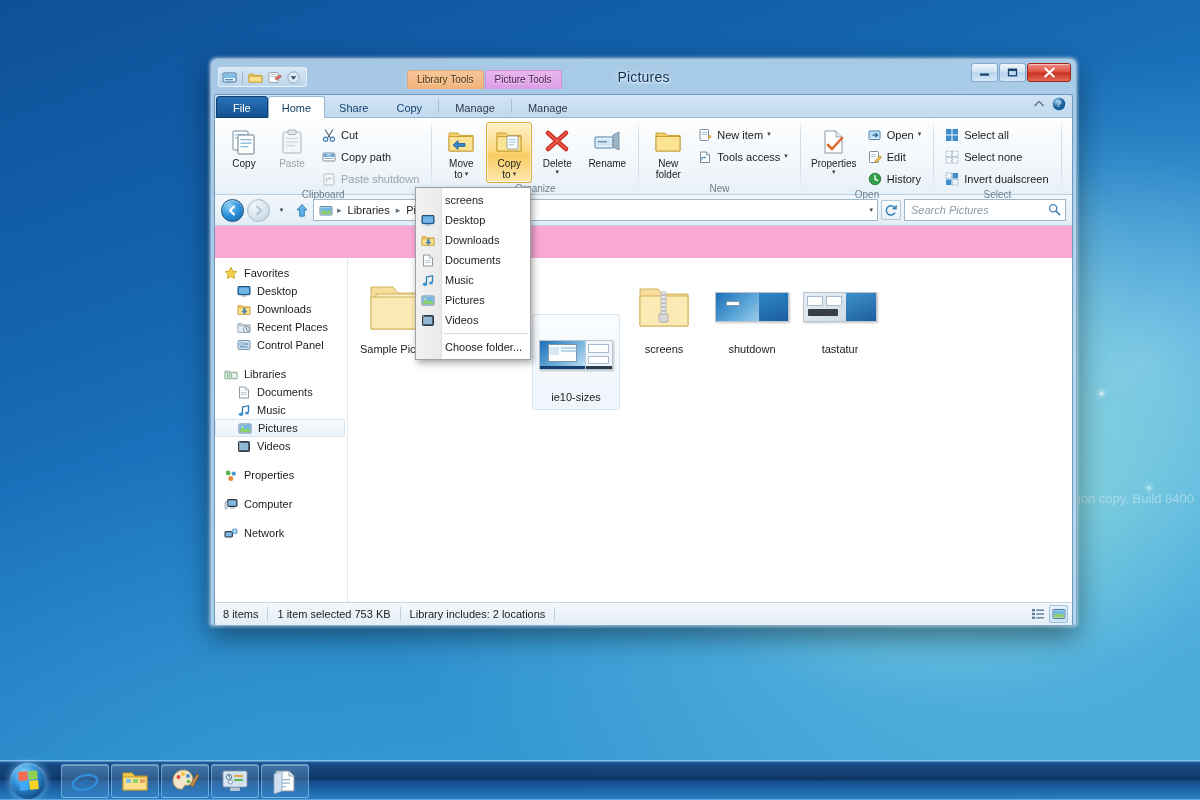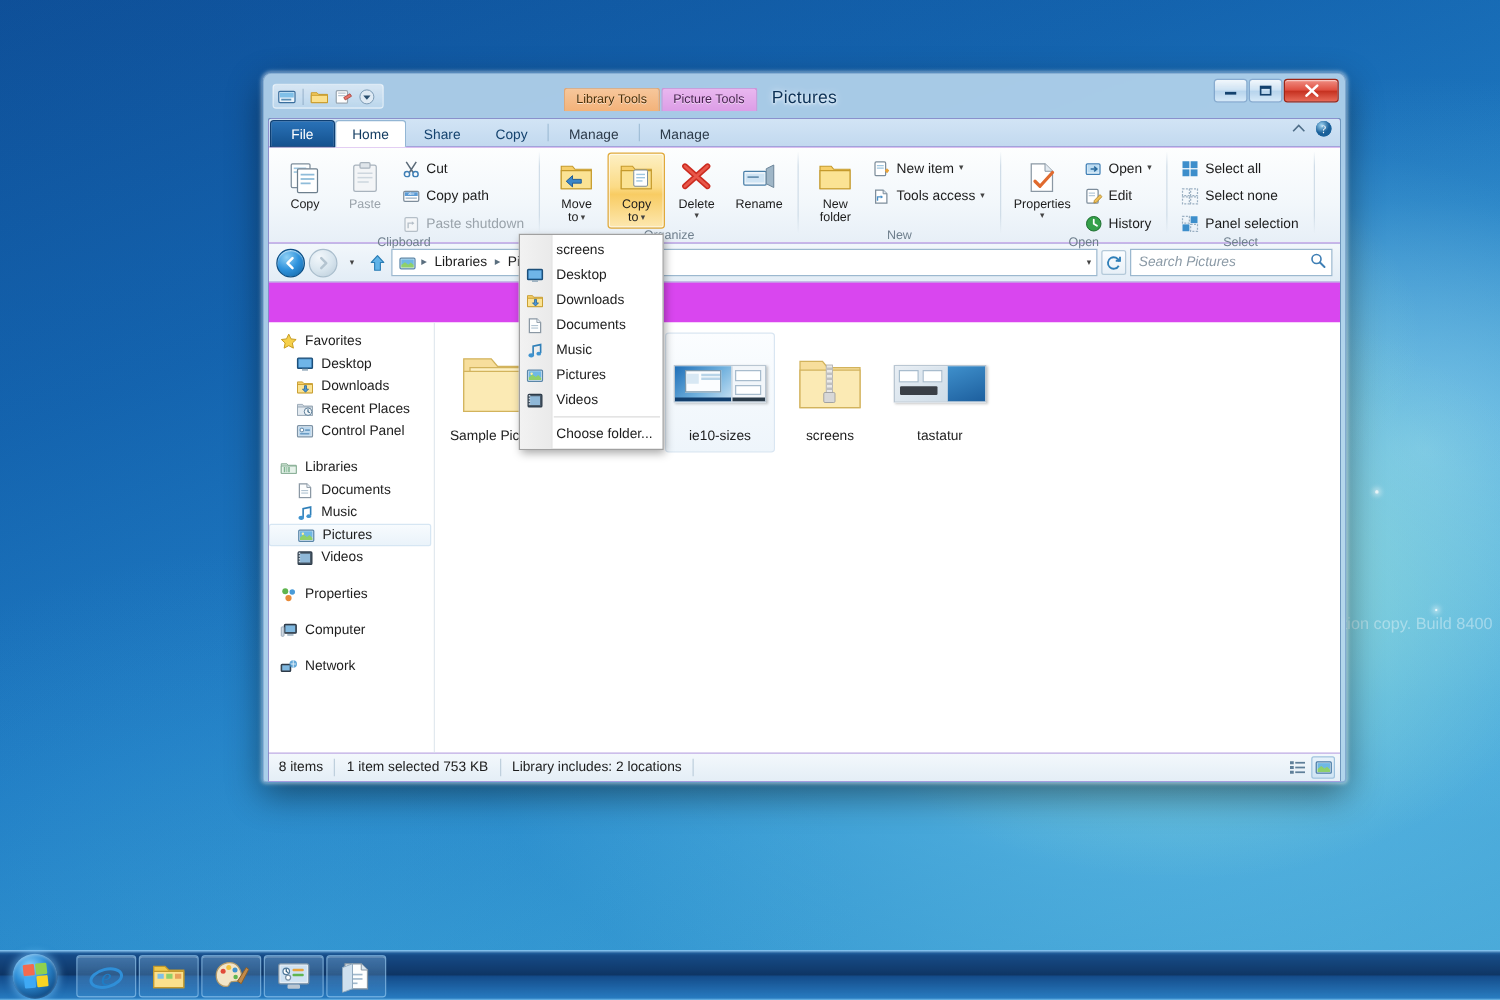--- a/index.html
+++ b/index.html
@@ -103,21 +103,21 @@
   #ctx-tabs {
     position: absolute; left: 193px; top: 8px;
     display: flex; gap: 1px;
   }
   .ctx-group {
     font-size: 10px; color: #4a3008;
     padding: 3px 9px 4px 9px;
     border-radius: 3px 3px 0 0;
     text-shadow: 0 1px 0 rgba(255,255,255,0.6);
   }
-  .ctx-group.lib { background: linear-gradient(to bottom,#f7c79b,#f3b279); border:1px solid #e0a878; border-bottom:none;margin-left:44px;}
+  .ctx-group.lib { background: linear-gradient(to bottom,#f7c79b,#f3b279); border:1px solid #e0a878; border-bottom:none;}
   .ctx-group.pic { background: linear-gradient(to bottom,#e9b7ef,#dc9de6); border:1px solid #cf93d8; border-bottom:none; color:#46204e;}
   #wincontrols {
     position: absolute; right: 2px; top: 1px;
     display: flex; gap: 1px;
   }
   .wbtn {
     width: 27px; height: 19px;
     border: 1px solid rgba(120,160,200,0.85);
     border-radius: 3px;
     background: linear-gradient(to bottom, rgba(255,255,255,0.85) 0%, rgba(218,234,248,0.75) 48%, rgba(190,215,238,0.7) 52%, rgba(225,240,252,0.8) 100%);
@@ -127,21 +127,21 @@
   .wbtn.close {
     width: 44px;
     background: linear-gradient(to bottom, #f08e83 0%, #df4e3f 48%, #c5301f 52%, #e86a58 100%);
     border-color: #9d2516; color: #fff;
     box-shadow: inset 0 1px 0 rgba(255,255,255,0.5);
   }
 
   
   #client {
     position: absolute; left: 3px; right: 3px; top: 35px; bottom: 0;
-    background: #d946ef;
+    background: #f9a8d4;
     border: 1px solid #6e97bd;
     border-bottom: none;
     border-radius: 3px 3px 0 0;
     overflow: hidden;
   }
 
   
   #tabstrip {
     height: 23px;
     background: linear-gradient(to bottom, #d2e4f5, #c2d9ef);
@@ -288,20 +288,21 @@
   .fileitem {
     width: 88px; height: 96px;
     display: flex; flex-direction: column; align-items: center;
     padding-top: 4px;
     border: 1px solid transparent; border-radius: 3px;
     font-size: 11px; color: #1c1c1c;
   }
   .fileitem.sel {
     background: linear-gradient(to bottom,#fbfdff,#eef5fb);
     border-color: #d9e6f2;
+    margin-top: 48px;
   }
   .thumbwrap { height: 72px; display: flex; align-items: center; justify-content: center; width: 100%; }
   .flabel { text-align: center; line-height: 12px; max-width: 86px; overflow: hidden; white-space: nowrap; text-overflow: ellipsis; }
 
   
   .shot { width: 74px; height: 30px; border: 1px solid #b9c6d2; box-shadow: 1px 1px 2px rgba(0,0,0,0.22); display:flex; }
   .shot > div { height: 100%; }
 
   
   #statusbar {
@@ -739,21 +740,21 @@
             </div>
             <div class="smallbtn">
               <span class="ico16">
                 <svg width="14" height="14" viewBox="0 0 14 14">
                     <rect x="1" y="1" width="5.5" height="5.5" fill="none" stroke="#9bb0c2" stroke-dasharray="1.6 1.1"></rect>
                     <rect x="7.5" y="1" width="5.5" height="5.5" fill="#3d8ecb"></rect>
                     <rect x="1" y="7.5" width="5.5" height="5.5" fill="#3d8ecb"></rect>
                     <rect x="7.5" y="7.5" width="5.5" height="5.5" fill="none" stroke="#9bb0c2" stroke-dasharray="1.6 1.1"></rect>
                   </svg>
               </span>
-              <span>Panel selection</span>
+              <span>Invert dualscreen</span>
             </div>
           </div>
         </div>
         <div class="rgroup-label">Select</div>
       </div>
 
       <div class="rgroup-sep"></div>
     </div>
 
     <div id="addrbar">
@@ -1026,20 +1027,31 @@
                   <rect x="25" y="16" width="5" height="2" fill="#c0c0c0"></rect>
                   <rect x="25" y="20" width="5" height="2" fill="#c0c0c0"></rect>
                   <rect x="25" y="24" width="5" height="2" fill="#c0c0c0"></rect>
                   <rect x="25" y="28" width="5" height="2" fill="#c0c0c0"></rect>
                   <rect x="23" y="32" width="9" height="8" rx="1" fill="#d8d8d8" stroke="#9d9d9d" stroke-width=".7"></rect>
                 </svg>
             </span>
             <span class="flabel">screens</span>
           </div>
 
+          <div class="fileitem">
+            <span class="thumbwrap">
+              <span class="shot">
+                <div style="width:60%;background:linear-gradient(135deg,#1f6fb8,#5fa8da 60%,#9fcce8);position:relative;">
+                  <div style="position:absolute;left:22%;top:28%;width:34%;height:20%;background:#fbfdff;border:1px solid #7d99ad;"></div>
+                </div>
+                <div style="width:40%;background:linear-gradient(160deg,#2f86c6,#1d5f9e);"></div>
+              </span>
+            </span>
+            <span class="flabel">shutdown</span>
+          </div>
 
 
           <div class="fileitem">
             <span class="thumbwrap">
               <span class="shot">
                 <div style="width:58%;background:linear-gradient(135deg,#e8eef4,#cfdde8);position:relative;">
                   <div style="position:absolute;left:6%;top:10%;width:40%;height:38%;background:#fff;border:1px solid #a8bccd;"></div>
                   <div style="position:absolute;left:52%;top:10%;width:40%;height:38%;background:#fff;border:1px solid #a8bccd;"></div>
                   <div style="position:absolute;left:10%;top:56%;width:72%;height:26%;background:#3a3f46;border-radius:1px;"></div>
                 </div>

